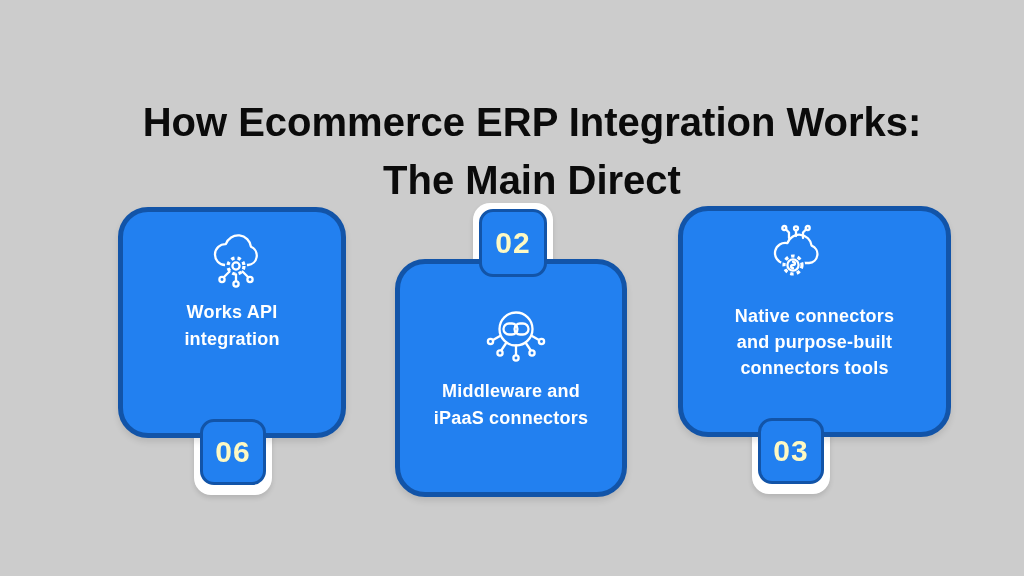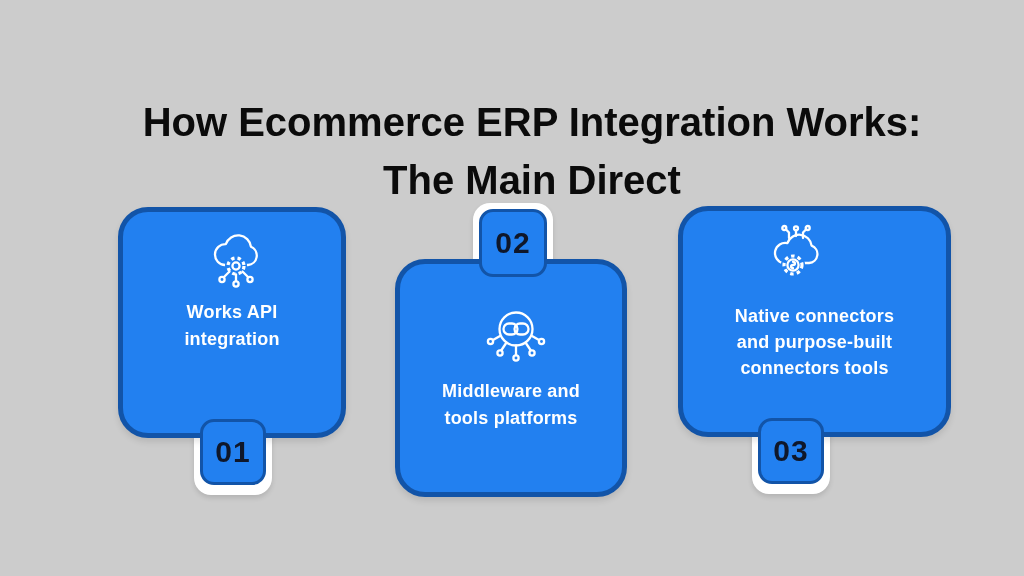--- a/index.html
+++ b/index.html
@@ -52,21 +52,21 @@
   }
 
   .badge {
     position: absolute;
     background: #2280F0;
     border: 3px solid #1254A8;
     border-radius: 14px;
     box-sizing: border-box;
     z-index: 3;
     display: flex; align-items: center; justify-content: center;
-    color: #0f172a; font-weight: bold; font-size: 30px;
+    color: #fef9c3; font-weight: bold; font-size: 30px;
     letter-spacing: 1px;
   }
 
   
   #card1 { left: 118px; top: 207px; width: 228px; height: 231px; }
   #card2 { left: 395px; top: 259px; width: 232px; height: 238px; }
   #card3 { left: 678px; top: 206px; width: 273px; height: 231px; }
 
   #card1 .card-icon  { left: 81px;  top: 15px;  width: 64px; height: 64px; }
   #card1 .card-label { top: 87px; }
@@ -111,21 +111,21 @@
         <line class="st" x1="38.5" y1="44.5" x2="44" y2="50" stroke-width="2"></line>
         <circle class="st" cx="18" cy="52.5" r="2.6" stroke-width="2"></circle>
         <circle class="st" cx="32" cy="57" r="2.6" stroke-width="2"></circle>
         <circle class="st" cx="46" cy="52.5" r="2.6" stroke-width="2"></circle>
       </svg>
       <div class="card-label">
         <div>Works API</div>
         <div>integration</div>
       </div>
     </div>
-    <div class="badge">01</div>
+    <div class="badge">06</div>
   </div>
 
   <div class="card-wrap" id="card2">
     <div class="badge-frame"></div>
     <div class="card">
       <svg class="card-icon" viewBox="0 0 68 68">
         <circle class="st" cx="34" cy="23" r="16.5"></circle>
         <rect class="st" x="21.5" y="17.5" width="14" height="11" rx="5.5" stroke-width="2"></rect>
         <rect class="st" x="32.5" y="17.5" width="14" height="11" rx="5.5" stroke-width="2"></rect>
         <line class="st" x1="18" y1="30" x2="11" y2="34" stroke-width="2"></line>
@@ -134,21 +134,21 @@
         <line class="st" x1="43.5" y1="36.5" x2="48.5" y2="44" stroke-width="2"></line>
         <line class="st" x1="50" y1="30" x2="57" y2="34" stroke-width="2"></line>
         <circle class="st" cx="8.5" cy="35.5" r="2.6" stroke-width="2"></circle>
         <circle class="st" cx="18" cy="47" r="2.6" stroke-width="2"></circle>
         <circle class="st" cx="34" cy="52" r="2.6" stroke-width="2"></circle>
         <circle class="st" cx="50" cy="47" r="2.6" stroke-width="2"></circle>
         <circle class="st" cx="59.5" cy="35.5" r="2.6" stroke-width="2"></circle>
       </svg>
       <div class="card-label">
         <div>Middleware and</div>
-        <div>tools platforms</div>
+        <div>iPaaS connectors</div>
       </div>
     </div>
     <div class="badge">02</div>
   </div>
 
   <div class="card-wrap" id="card3">
     <div class="badge-frame"></div>
     <div class="card">
       <svg class="card-icon" viewBox="0 0 66 66">
         <polyline class="st" points="26,15 26,9.5 23,6.5" stroke-width="2"></polyline>

